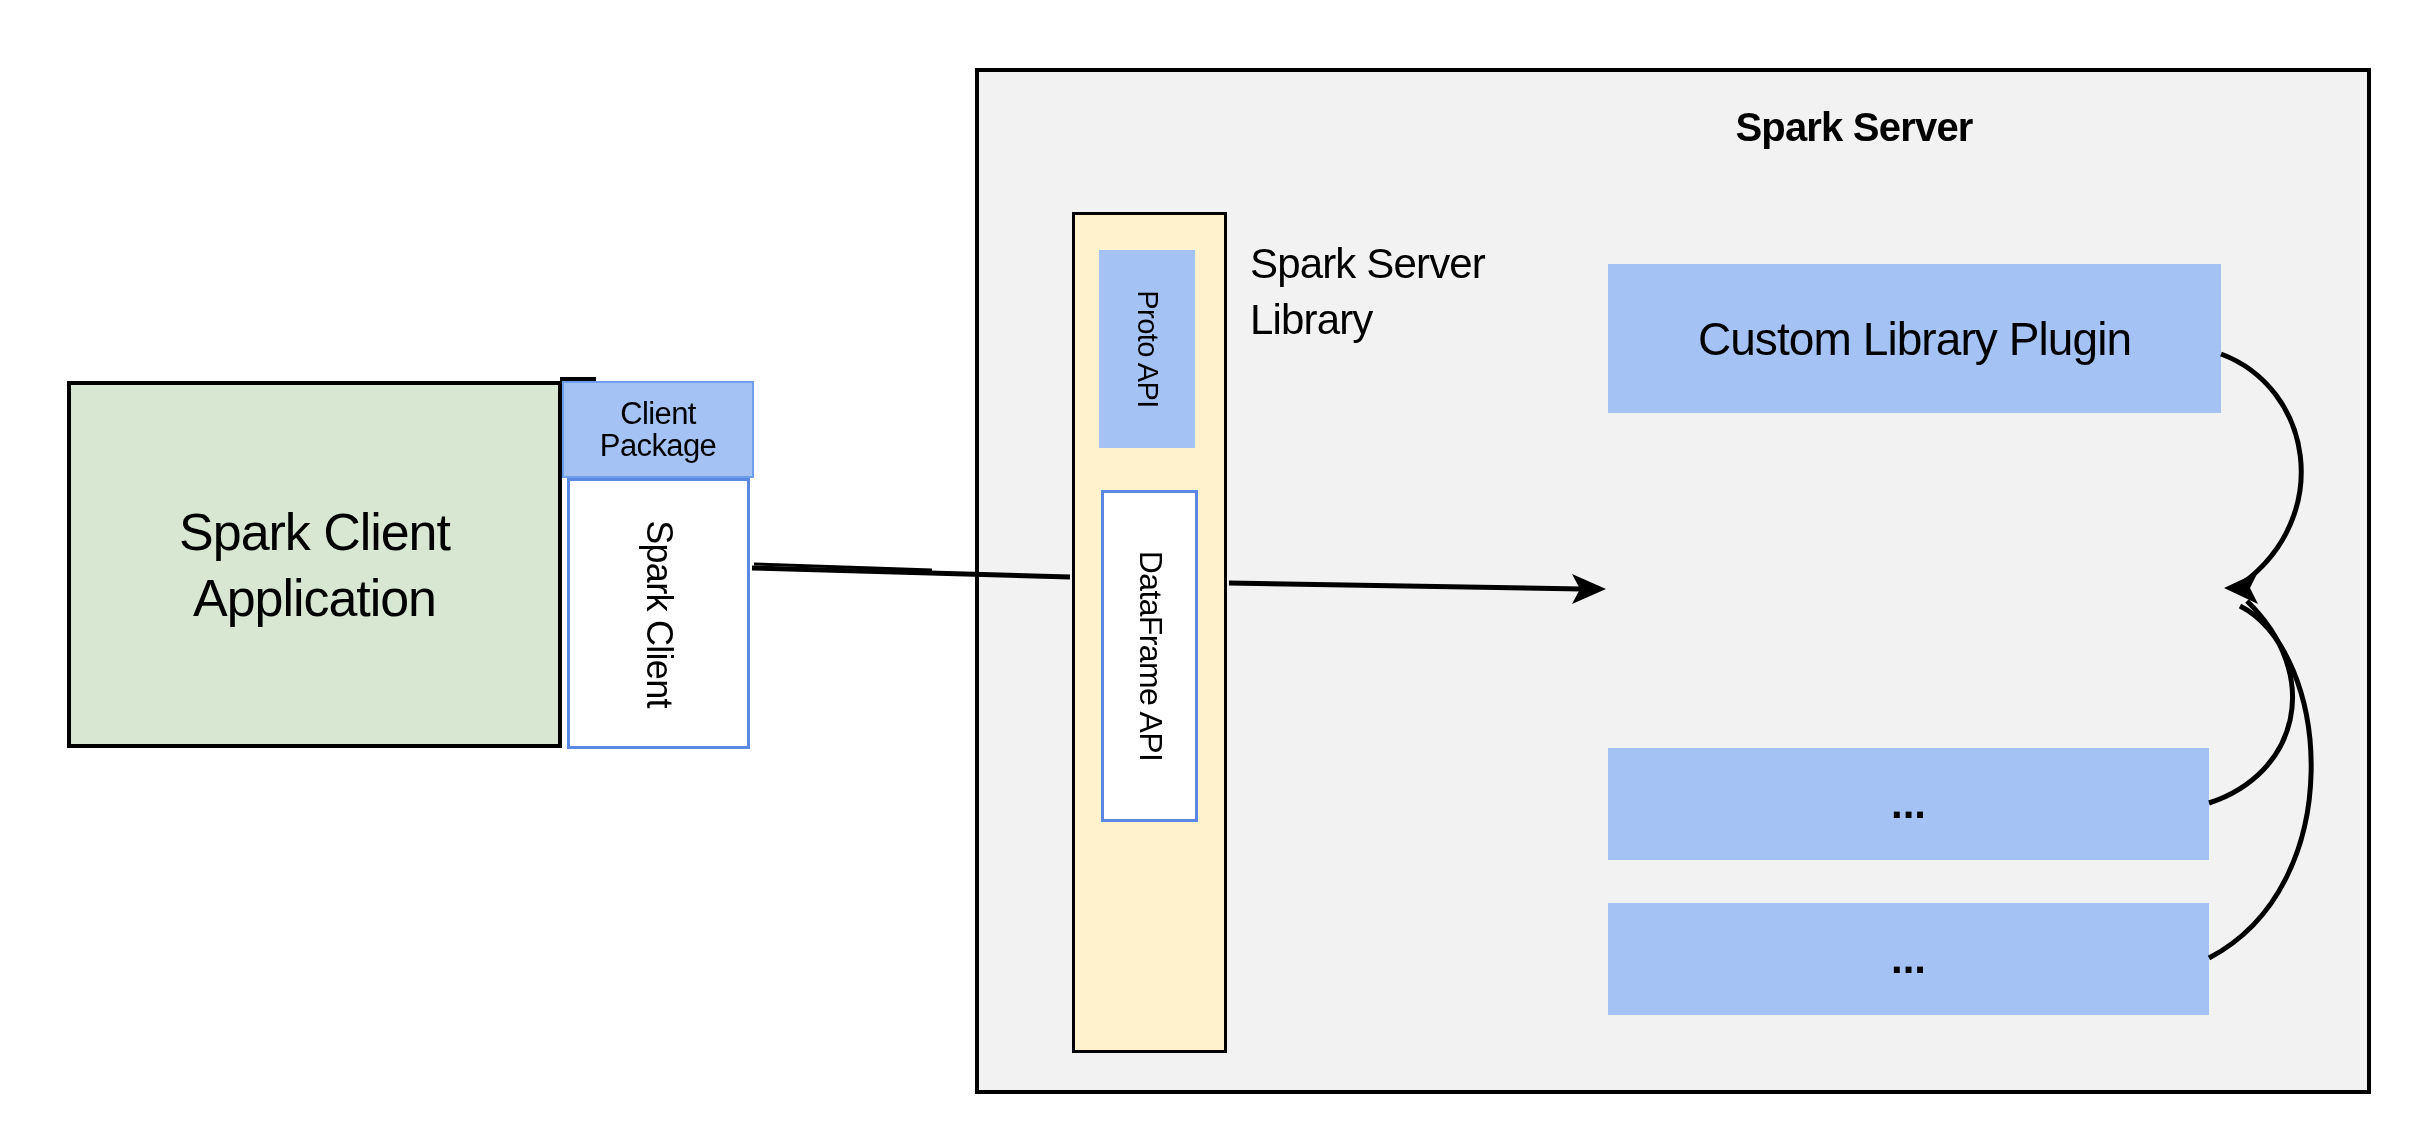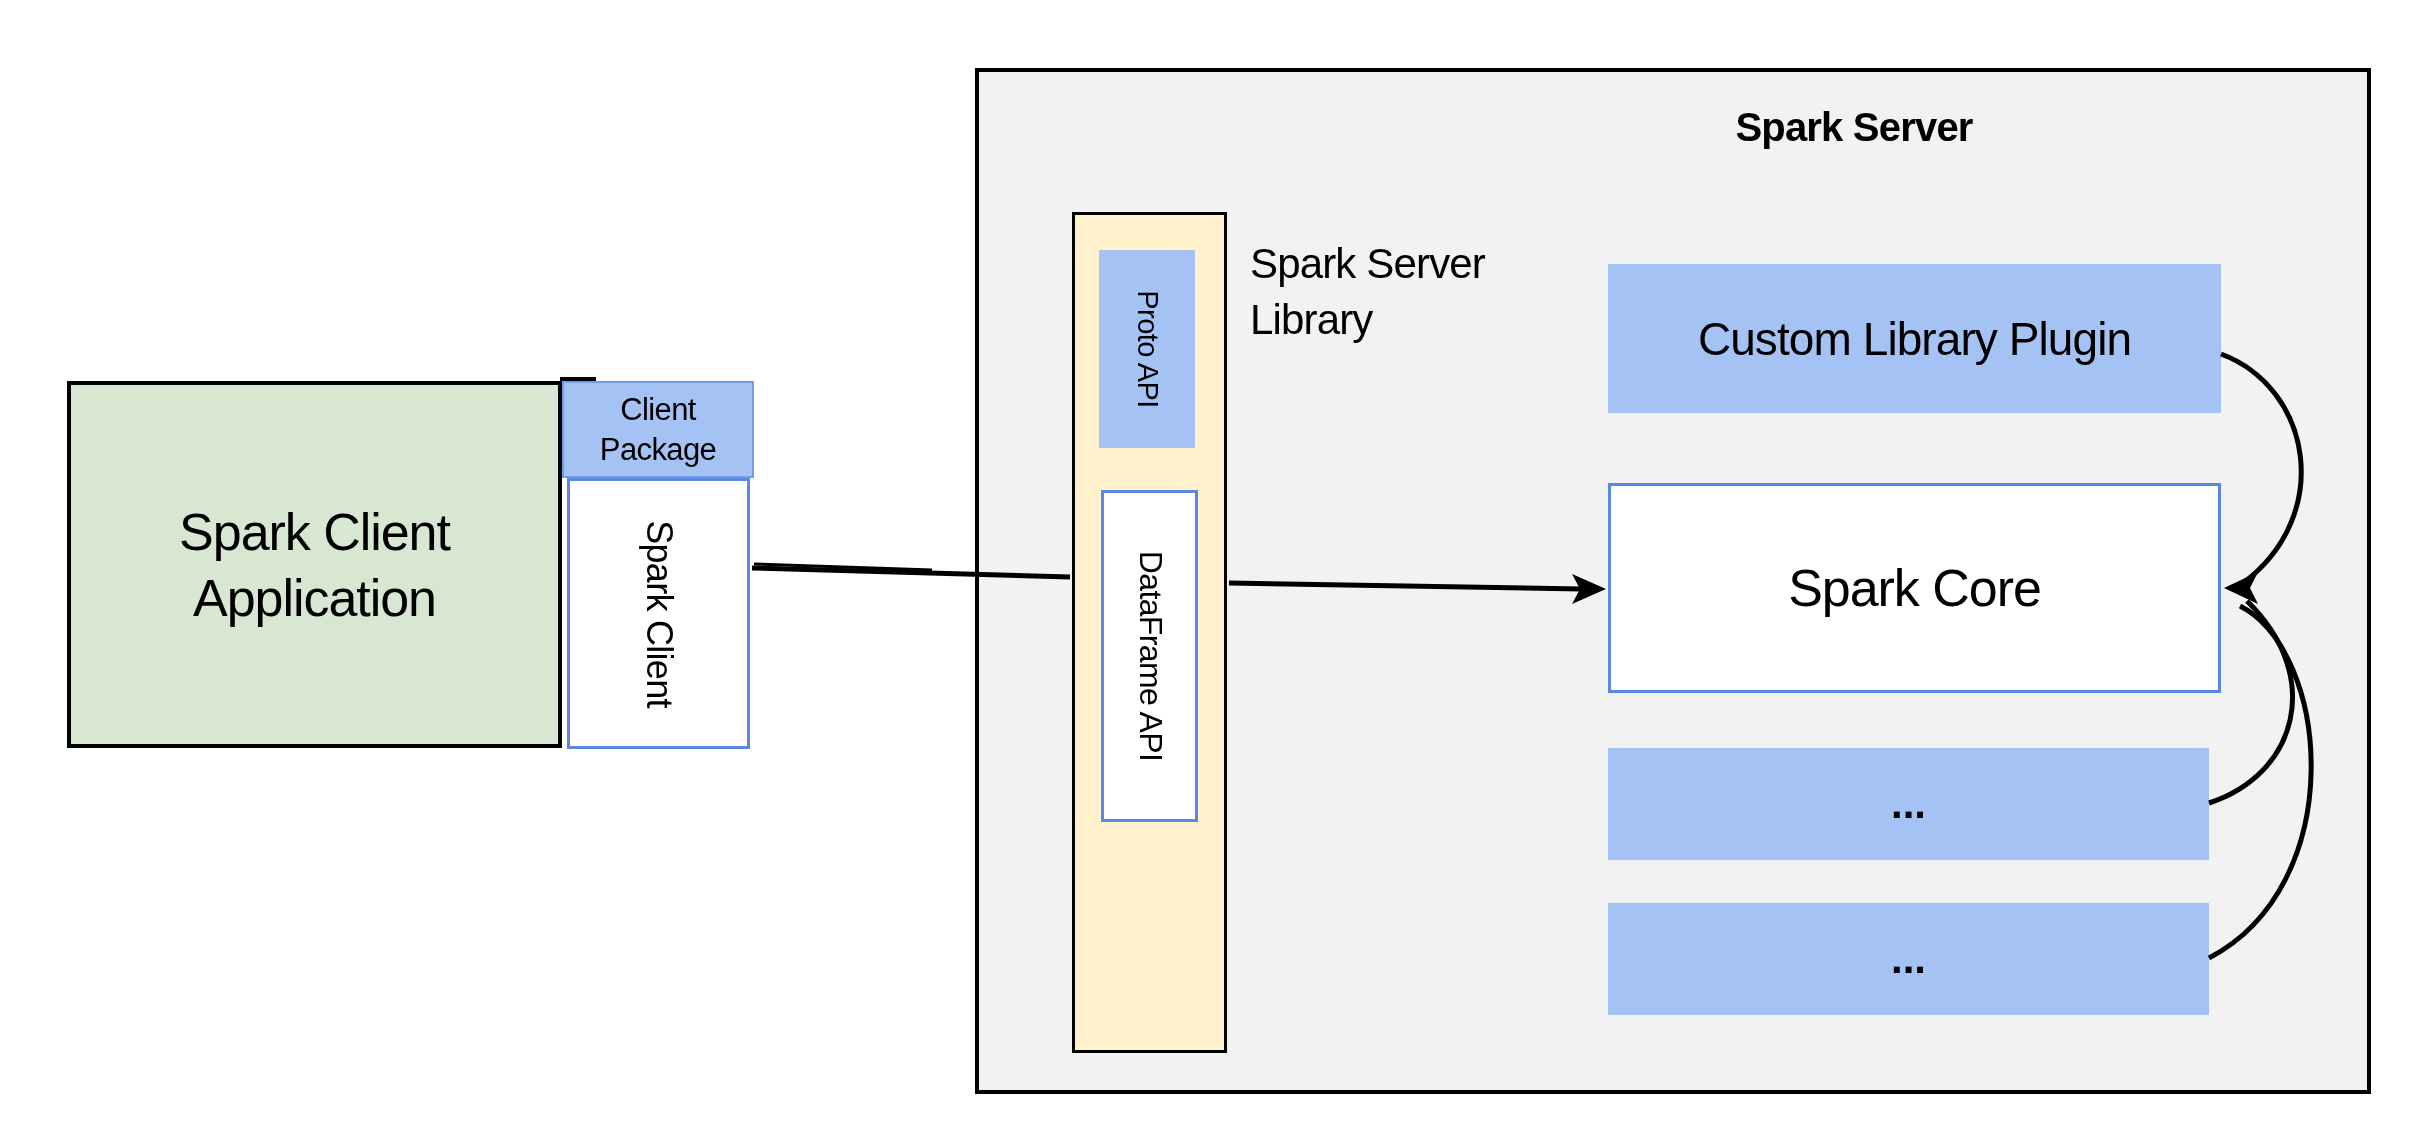--- a/index.html
+++ b/index.html
@@ -86,21 +86,21 @@
   .library-label {
     left: 1250px;
     top: 236px;
     width: 330px;
     text-align: left;
     font-size: 42px;
     line-height: 56px;
   }
   .client-package {
     font-size: 31px;
-    line-height: 40px;
+    line-height: 32px;
     letter-spacing: -0.02em;
   }
   .plugin-box {
     font-size: 46px;
     letter-spacing: -0.02em;
   }
   .core-box {
     font-size: 52px;
     letter-spacing: -0.02em;
   }
@@ -148,23 +148,20 @@
     <span class="vlabel" style="font-size:32px;">DataFrame API</span>
   </div>
 
   <div class="label library-label pre">Spark Server
 Library</div>
 
   <div class="box blue-fill flex-center plugin-box" style="left:1608px; top:264px; width:613px; height:149px;">
     <span>Custom Library Plugin</span>
   </div>
 
-  <div class="box white-blue flex-center core-box" style="left:1608px; top:483px; width:613px; height:210px;">
-    <span>Spark Core</span>
-  </div>
 
   <div class="box blue-fill flex-center dots-box" style="left:1608px; top:748px; width:601px; height:112px;">
     <span>...</span>
   </div>
   <div class="box blue-fill flex-center dots-box" style="left:1608px; top:903px; width:601px; height:112px;">
     <span>...</span>
   </div>
 
   <svg class="overlay" width="2435" height="1135" viewBox="0 0 2435 1135">
 

